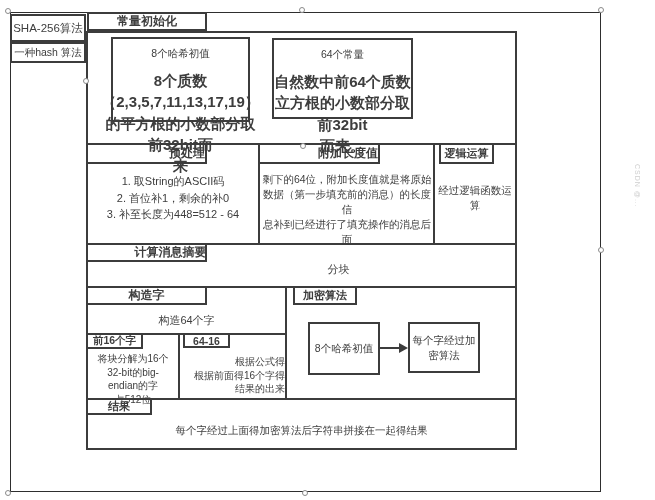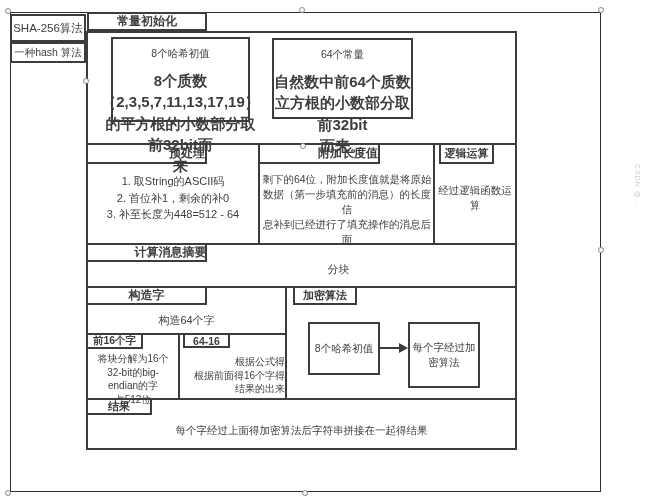--- a/index.html
+++ b/index.html
@@ -128,21 +128,21 @@
   <div class="txt tiny" style="left:181px;top:355px;width:104px;text-align:right;">根据公式得
 根据前面得16个字得
 结果的出来</div>
   <div class="txt small" style="left:86px;top:423px;width:431px;">每个字经过上面得加密算法后字符串拼接在一起得结果</div>
 
   <div class="cbox" style="left:308px;top:322px;width:72px;height:53px;">
     <span>8个哈希初值</span>
   </div>
   <div class="arrow-line" style="left:380px;top:347px;width:21px;"></div>
   <div class="arrow-head" style="left:399px;top:343px;"></div>
-  <div class="cbox" style="left:408px;top:322px;width:72px;height:66px;">
+  <div class="cbox" style="left:408px;top:322px;width:72px;height:51px;">
     <span>每个字经过加
 密算法</span>
   </div>
 
   <div class="handle" style="left:5px;top:8px;"></div>
   <div class="handle" style="left:299px;top:7px;"></div>
   <div class="handle" style="left:598px;top:7px;"></div>
   <div class="handle" style="left:598px;top:247px;"></div>
   <div class="handle" style="left:5px;top:490px;"></div>
   <div class="handle" style="left:302px;top:490px;"></div>

